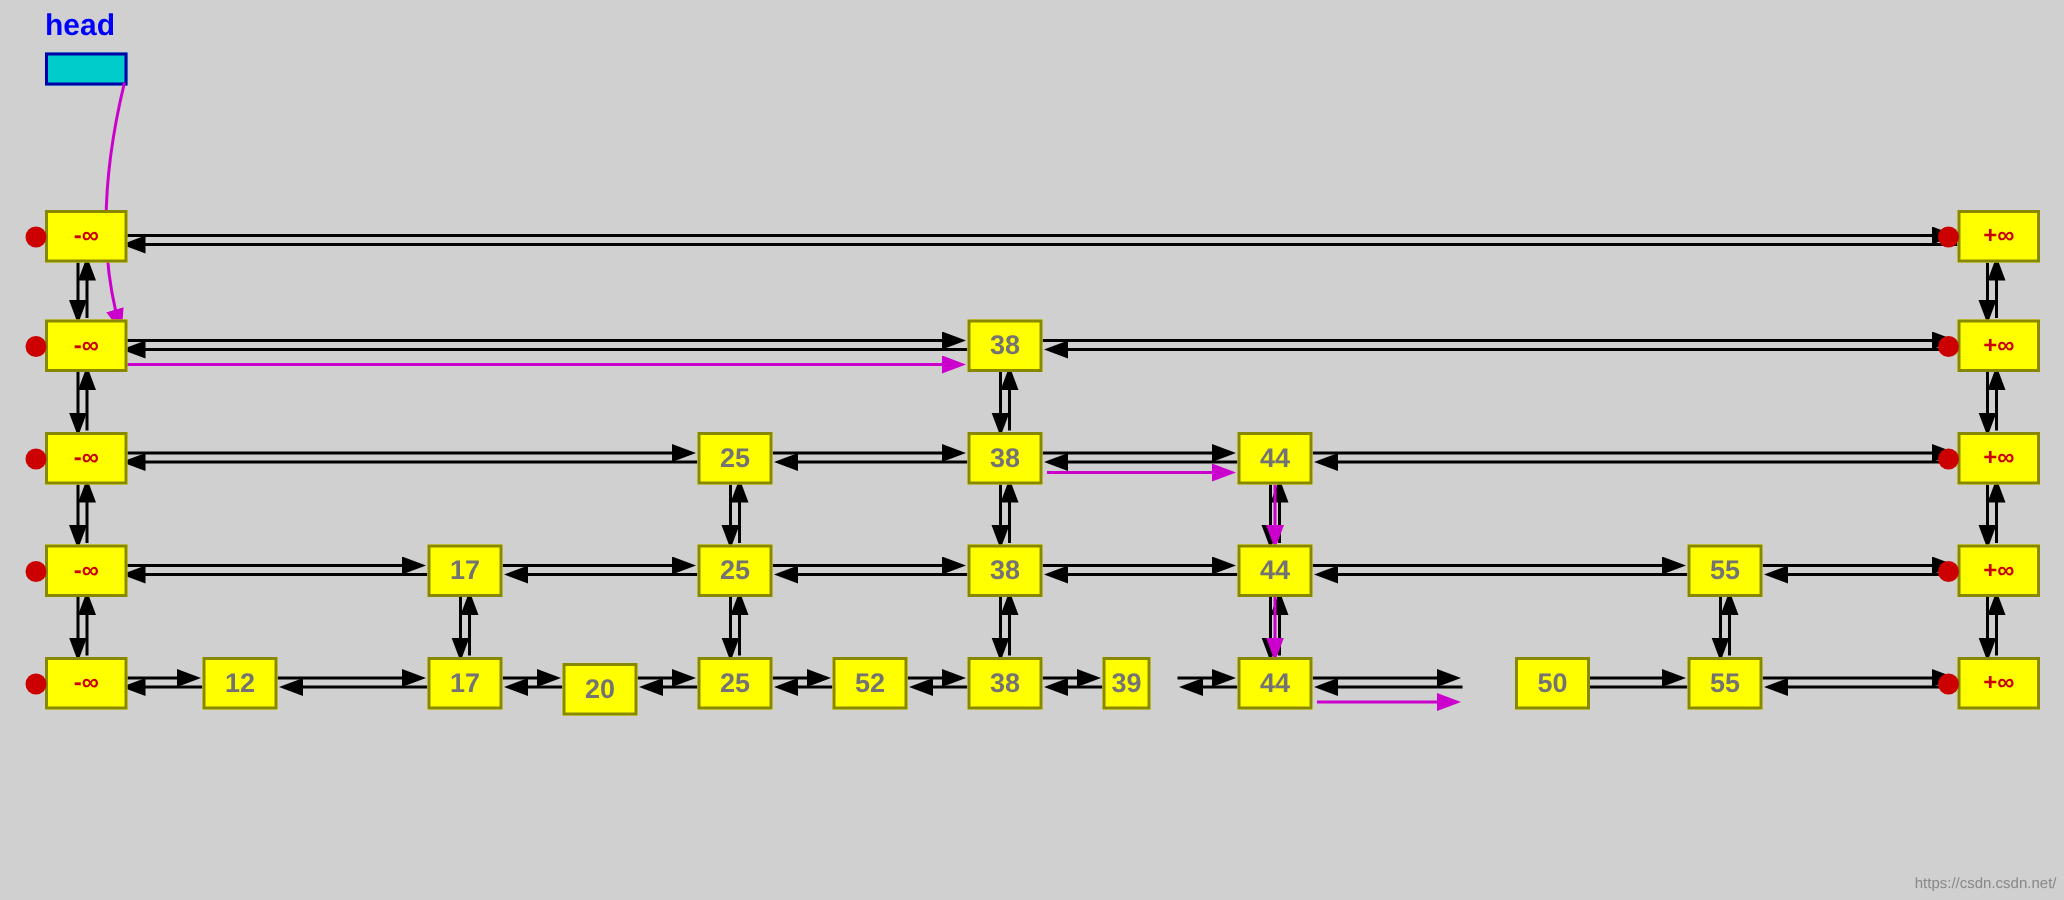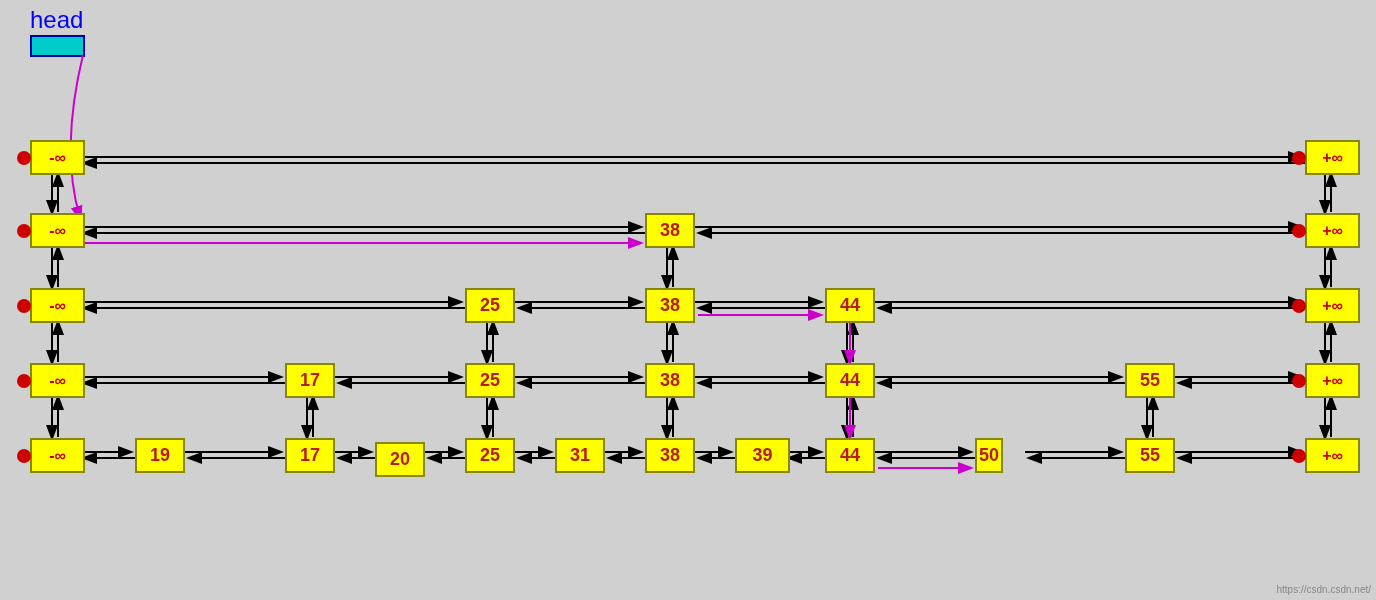--- a/index.html
+++ b/index.html
@@ -22,26 +22,26 @@
       background: #ffff00;
       border: 2px solid #888800;
       display: flex;
       align-items: center;
       justify-content: center;
       font-weight: bold;
       font-size: 18px;
     }
     .node.neg-inf { color: #cc0000; font-size: 16px; }
     .node.pos-inf { color: #cc0000; font-size: 16px; }
-    .node.regular { color: #b91c1c; }
+    .node.regular { color: #737373; }
     .head-label {
       position: absolute;
       color: #0000ff;
-      font-weight: normal;
-      font-size: 24px;
+      font-weight: bold;
+      font-size: 20px;
       top: 6px;
       left: 30px;
     }
     .head-box {
       position: absolute;
       background: #00cccc;
       border: 2px solid #0000aa;
       width: 55px;
       height: 22px;
       top: 35px;
@@ -254,28 +254,28 @@
   <div class="node regular" style="left:285px;top:363px;width:50px;height:35px;">17</div>
   <div class="node regular" style="left:465px;top:363px;width:50px;height:35px;">25</div>
   <div class="node regular" style="left:645px;top:363px;width:50px;height:35px;">38</div>
   <div class="node regular" style="left:825px;top:363px;width:50px;height:35px;">44</div>
   <div class="node regular" style="left:1125px;top:363px;width:50px;height:35px;">55</div>
   <div class="node pos-inf" style="left:1305px;top:363px;width:55px;height:35px;">+∞</div>
   <div class="dot" style="left:17px;top:374px;"></div>
   <div class="dot" style="left:1292px;top:374px;"></div>
 
   <div class="node neg-inf" style="left:30px;top:438px;width:55px;height:35px;">-∞</div>
-  <div class="node regular" style="left:135px;top:438px;width:50px;height:35px;">19</div>
+  <div class="node regular" style="left:135px;top:438px;width:50px;height:35px;">12</div>
   <div class="node regular" style="left:285px;top:438px;width:50px;height:35px;">17</div>
   <div class="node regular" style="left:375px;top:442px;width:50px;height:35px;">20</div>
   <div class="node regular" style="left:465px;top:438px;width:50px;height:35px;">25</div>
-  <div class="node regular" style="left:555px;top:438px;width:50px;height:35px;">31</div>
+  <div class="node regular" style="left:555px;top:438px;width:50px;height:35px;">52</div>
   <div class="node regular" style="left:645px;top:438px;width:50px;height:35px;">38</div>
-  <div class="node regular" style="left:735px;top:438px;width:55px;height:35px;text-align:center;">39</div>
+  <div class="node regular" style="left:735px;top:438px;width:32px;height:35px;text-align:center;">39</div>
   <div class="node regular" style="left:825px;top:438px;width:50px;height:35px;">44</div>
-  <div class="node regular" style="left:975px;top:438px;width:28px;height:35px;">50</div>
+  <div class="node regular" style="left:1010px;top:438px;width:50px;height:35px;">50</div>
   <div class="node regular" style="left:1125px;top:438px;width:50px;height:35px;">55</div>
   <div class="node pos-inf" style="left:1305px;top:438px;width:55px;height:35px;">+∞</div>
   <div class="dot" style="left:17px;top:449px;"></div>
   <div class="dot" style="left:1292px;top:449px;"></div>
 
   <div style="position:absolute;bottom:5px;right:5px;font-size:10px;color:#888;">https://csdn.csdn.net/</div>
 </div>
 
 </body></html>

